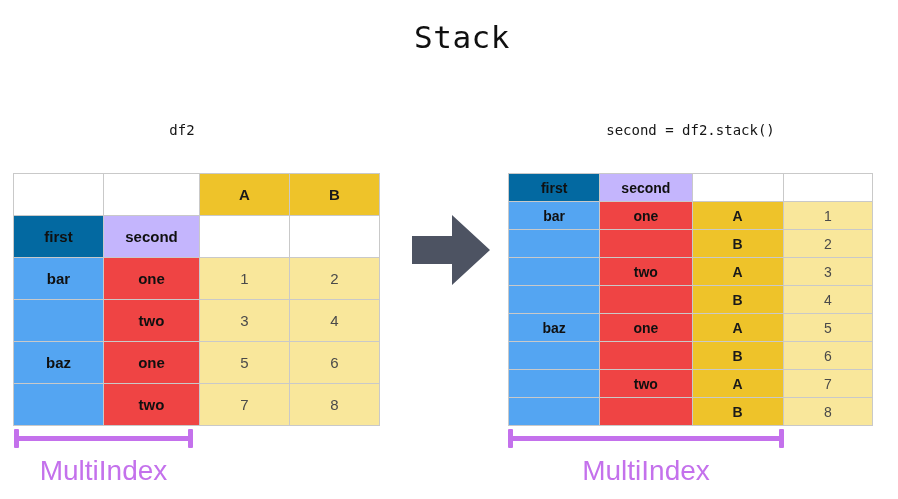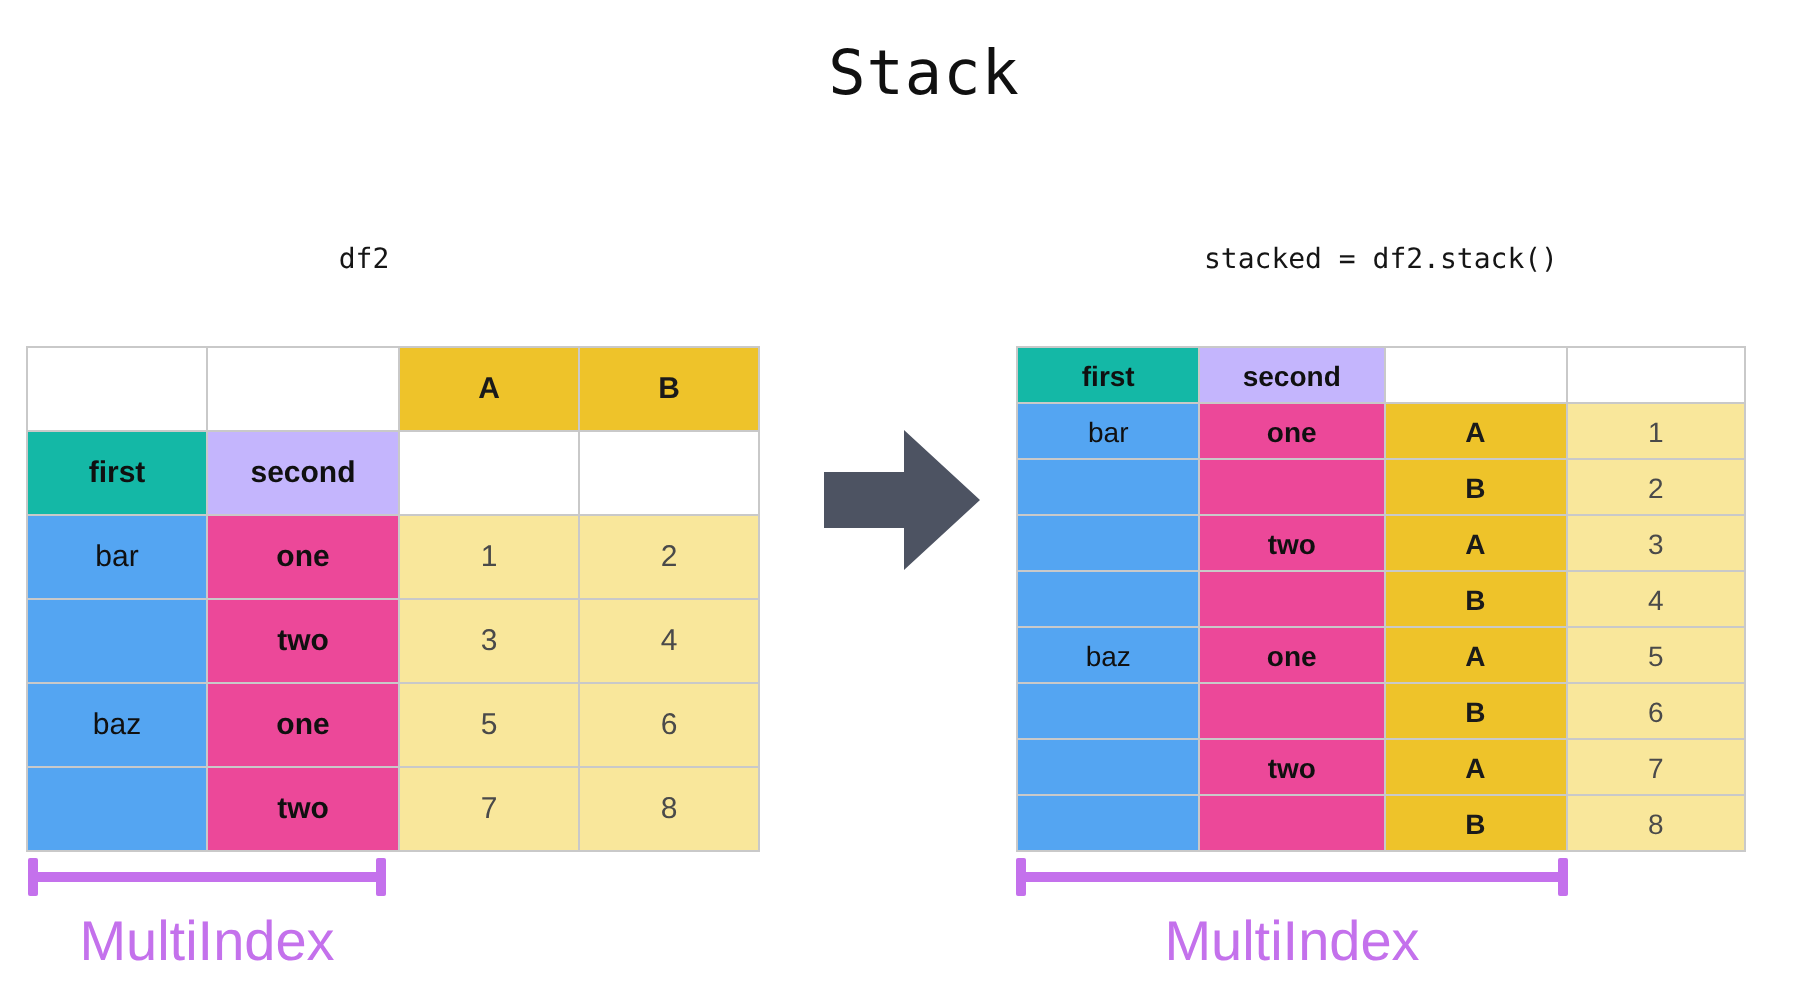--- a/index.html
+++ b/index.html
@@ -56,24 +56,24 @@
     padding: 0;
     text-align: center;
     vertical-align: middle;
     font-size: 15px;
     line-height: 1;
   }
 
   
   .c-blank    { background: #ffffff; }
   .c-gold     { background: #eec32a; color: #1a1a1a; font-weight: bold; }
-  .c-green    { background: #14b8a6; color: #101010; font-weight: bold; }
+  .c-green    { background: #0369a1; color: #101010; font-weight: bold; }
   .c-greenlt  { background: #c4b5fd; color: #101010; font-weight: bold; }
-  .c-blue     { background: #54a5f2; color: #101010; font-weight: normal; }
-  .c-bluelt   { background: #ec4899; color: #101010; font-weight: bold; }
+  .c-blue     { background: #54a5f2; color: #101010; font-weight: bold; }
+  .c-bluelt   { background: #ef4444; color: #101010; font-weight: bold; }
   .c-yellowlt { background: #f9e79b; color: #4a4a4a; font-weight: 400; }
 
   
   #table-left { left: 13px; top: 173px; width: 366px; }
   #table-left td { height: 41px; }
 
   
   #table-right { left: 508px; top: 173px; width: 365px; }
   #table-right td { height: 27px; font-size: 14px; }
 
@@ -123,21 +123,21 @@
   }
   #bracket-label-left  { left: 14px;  top: 458px; width: 179px; text-align: center; }
   #bracket-label-right { left: 508px; top: 458px; width: 276px; text-align: center; }
 </style>
 </head>
 <body>
 
 <div class="title">Stack</div>
 
 <div class="caption" id="caption-left">df2</div>
-<div class="caption" id="caption-right">stacked = df2.stack()</div>
+<div class="caption" id="caption-right">second = df2.stack()</div>
 
 <table class="grid" id="table-left">
   <colgroup>
     <col style="width:90px">
     <col style="width:96px">
     <col style="width:90px">
     <col style="width:90px">
   </colgroup>
   <tbody>
 

